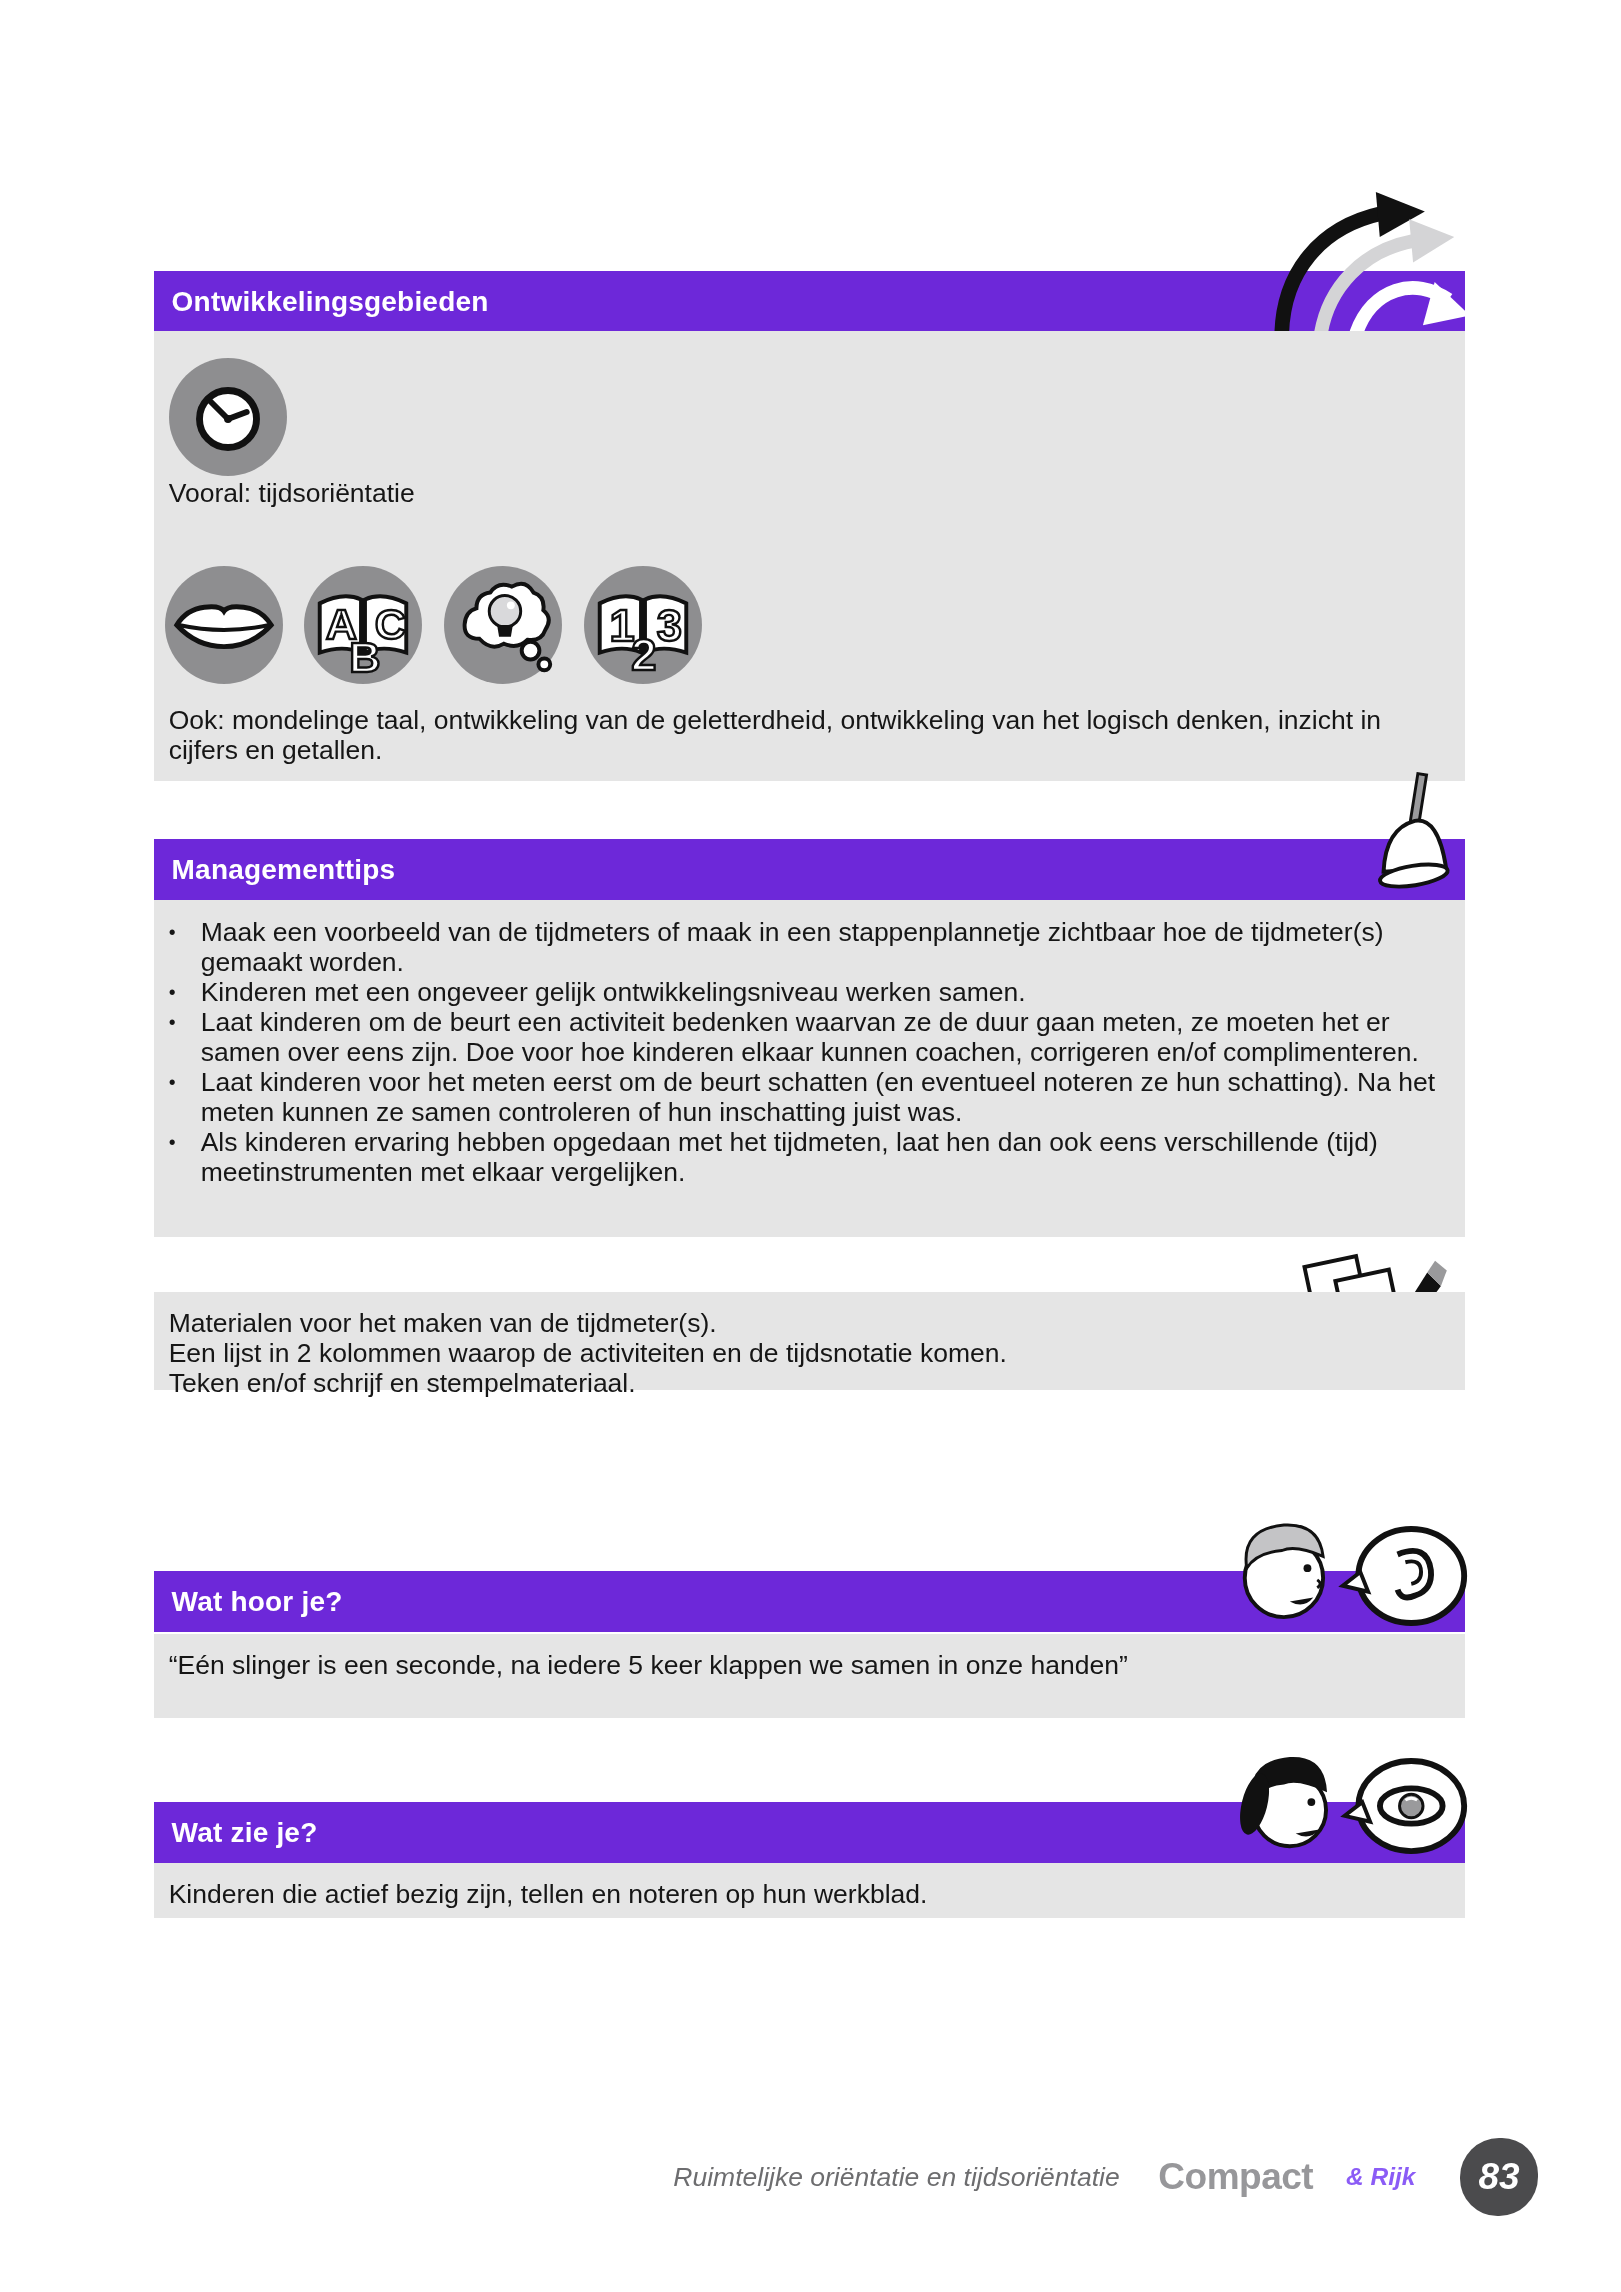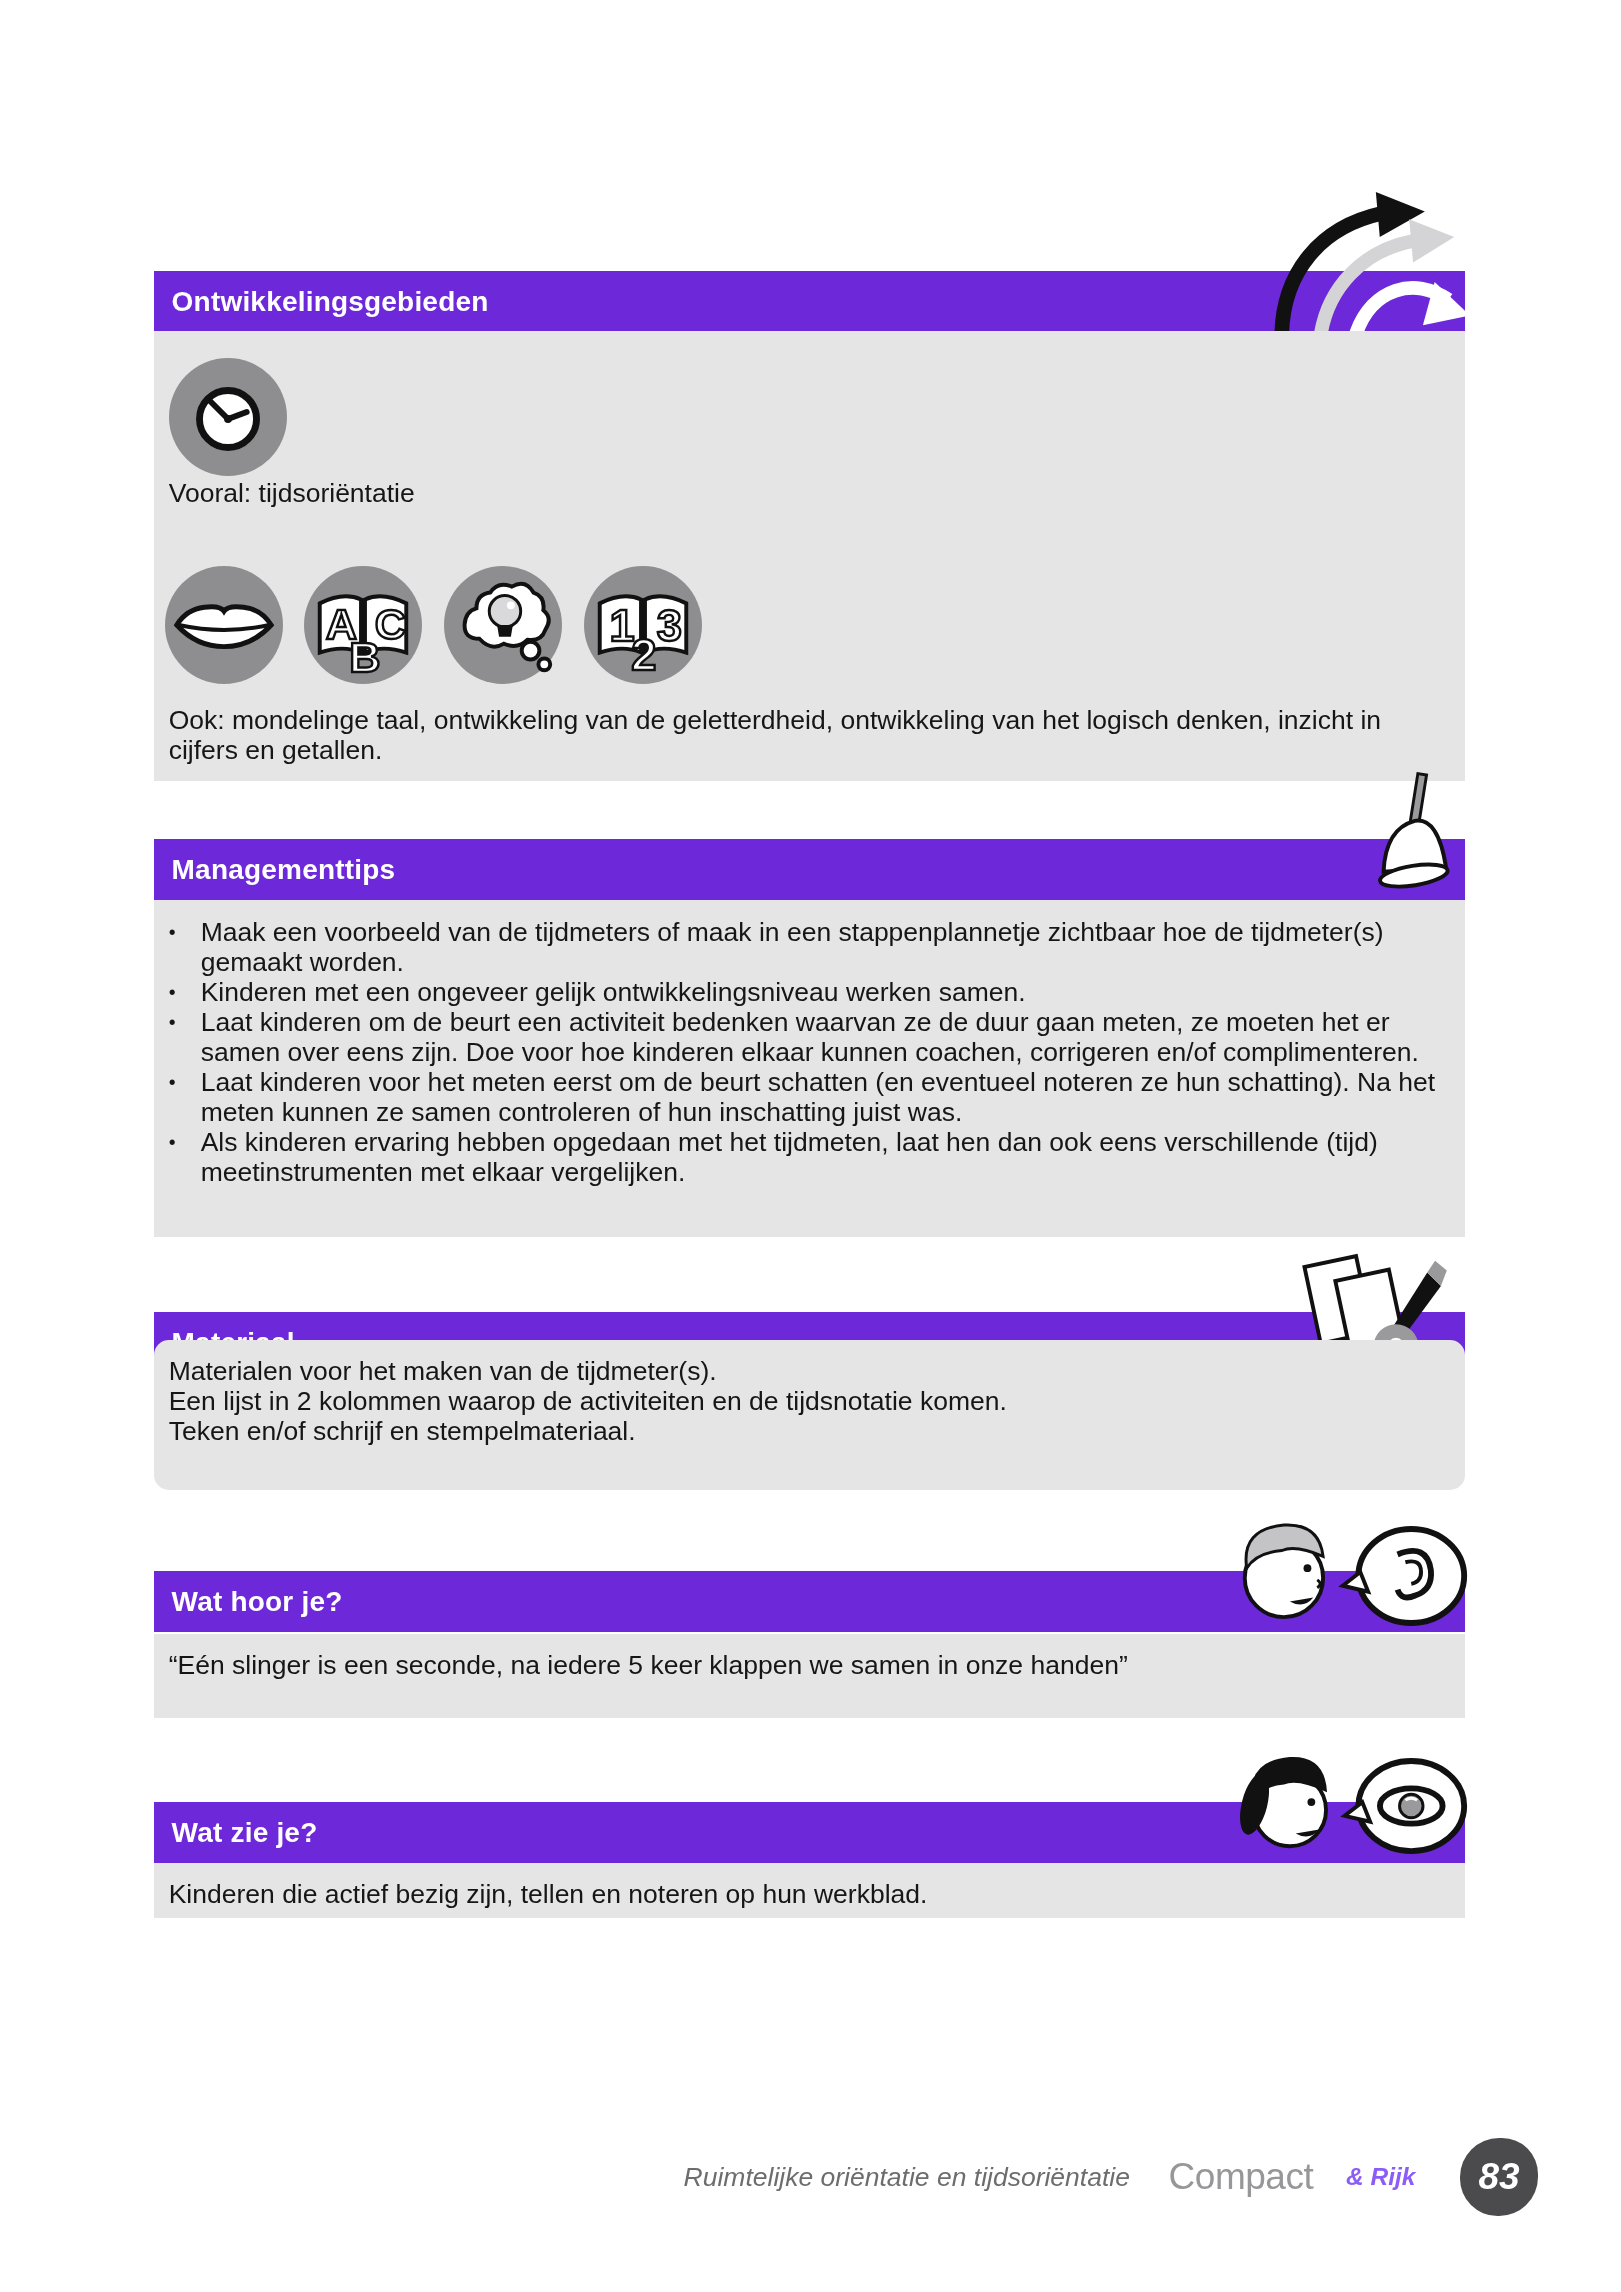--- a/index.html
+++ b/index.html
@@ -21,21 +21,21 @@
   .bullet-dot{flex:none;width:32px;font-size:19.6px;line-height:30px;color:#161616;}
   .bullet-text{flex:1;padding-right:5.9px;hyphens:manual;}
   
   .lines{position:absolute;left:14.7px;top:15.7px;width:1284px;}
   
   .deco{position:absolute;}
   
   .footer{position:absolute;top:2135px;left:154px;width:1384px;height:84px;
           display:flex;justify-content:flex-end;align-items:center;gap:25px;}
   .footer-chapter{font-style:italic;font-size:26.5px;color:#6d6d6f;}
-  .footer-brand{font-weight:normal;font-size:37px;color:#97979a;margin-left:13.7px;letter-spacing:-0.5px;}
+  .footer-brand{font-weight:bold;font-size:37px;color:#97979a;margin-left:13.7px;letter-spacing:-0.5px;}
   .footer-suffix{font-weight:bold;font-style:italic;font-size:24.5px;color:#8b5cf6;margin-left:7.8px;}
   .footer-badge{width:78px;height:78px;border-radius:50% 46% 50% 48%;background:#4b4b4d;margin-left:19.6px;
           display:flex;align-items:center;justify-content:center;}
   .footer-badge span{color:#fff;font-weight:bold;font-style:italic;font-size:37px;}
 </style>
 </head>
 <body>
 
 <div class="page">
 
@@ -155,21 +155,21 @@
     <svg width="147" height="125" viewBox="0 0 150 128">
       <rect x="10" y="12" width="54" height="80" fill="#ffffff" stroke="#111" stroke-width="4" transform="rotate(-12 37 52)"></rect>
       <rect x="42" y="26" width="56" height="84" fill="#ffffff" stroke="#111" stroke-width="4" transform="rotate(-12 70 68)"></rect>
       <polygon points="128,24 142,38 86,114 66,122" fill="#111"></polygon>
       <polygon points="128,24 142,38 148,22 136,12" fill="#9a9a9c"></polygon>
       <circle cx="96" cy="100" r="23" fill="#9a9a9c"></circle>
       <circle cx="96" cy="100" r="9" fill="#ffffff"></circle>
     </svg>
   </div>
 
-  <div class="panel" style="top:1340px;height:150px;border-radius:15px;">
+  <div class="panel" style="top:1292px;height:98px;">
     <div class="lines bodytext">
       <div>Materialen voor het maken van de tijdmeter(s).</div>
       <div>Een lijst in 2 kolommen waarop de activiteiten en de tijdsnotatie komen.</div>
       <div>Teken en/of schrijf en stempelmateriaal.</div>
     </div>
   </div>
 
   <div class="bar" style="top:1571px;">
     <div class="bar-label">Wat hoor je?</div>
   </div>

